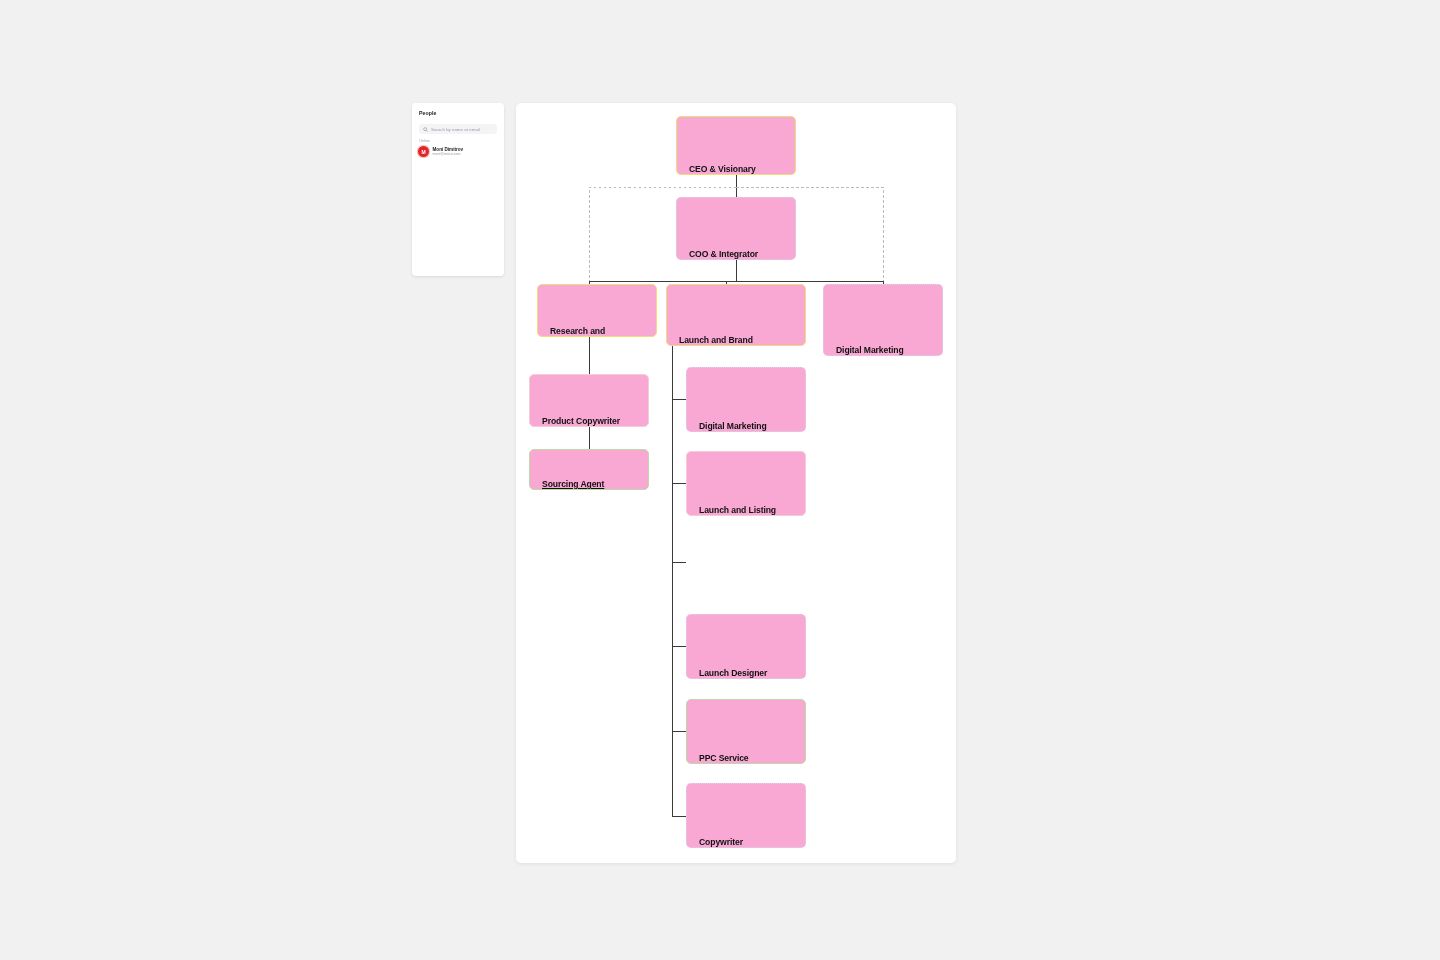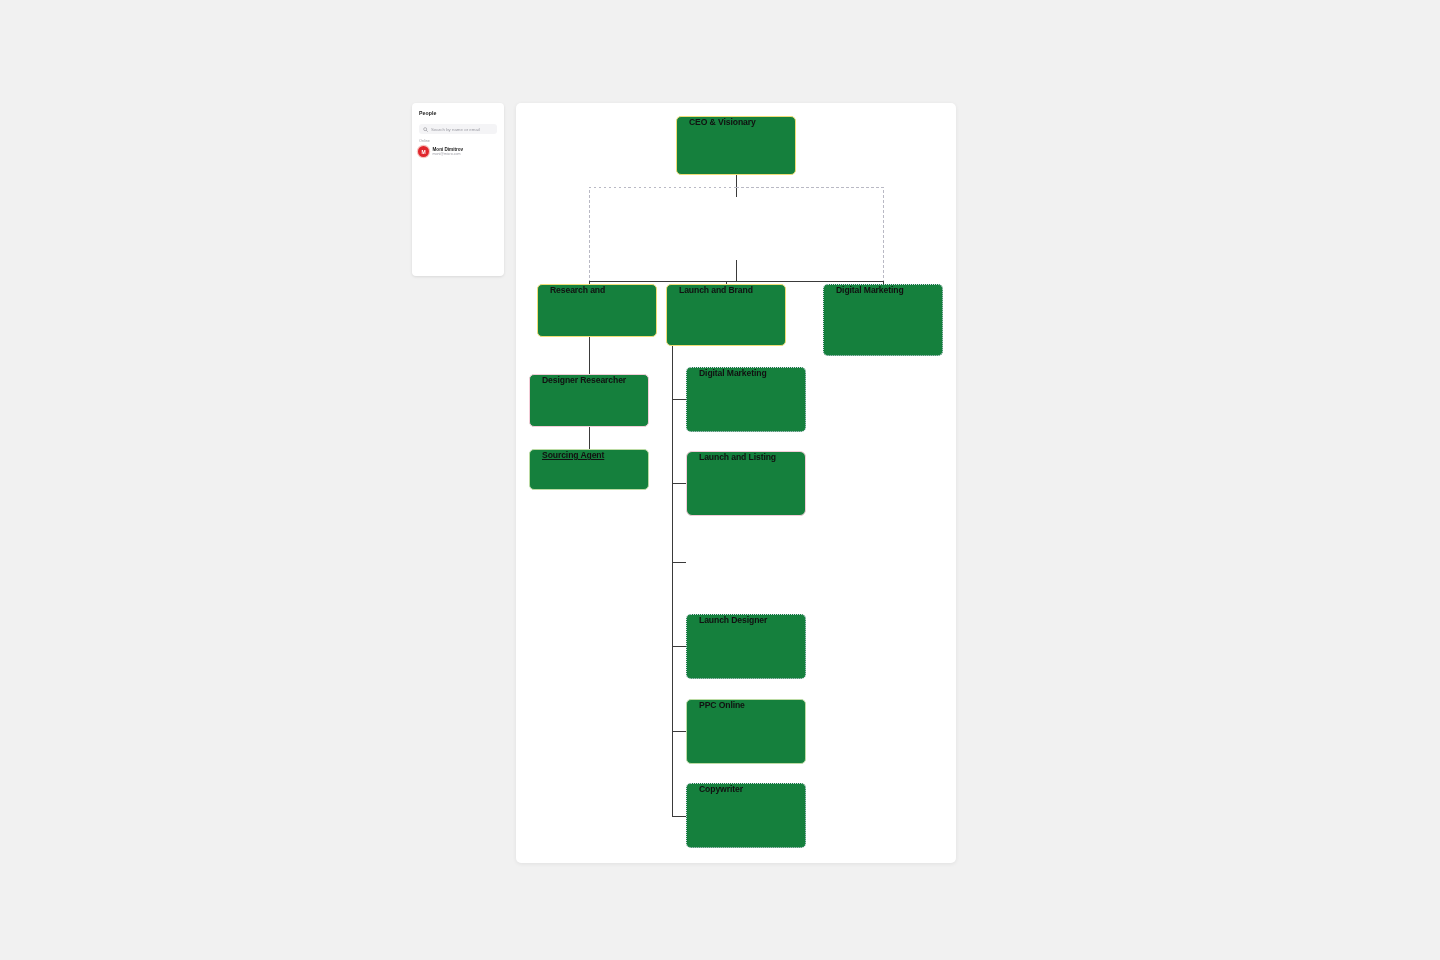--- a/index.html
+++ b/index.html
@@ -117,25 +117,25 @@
     position: absolute;
     left: 0;
     top: 0;
     width: 440px;
     height: 760px;
     pointer-events: none;
   }
 
   .node {
     position: absolute;
-    background: #15803d;
+    background: #f9a8d4;
     border-radius: 5px;
     box-sizing: border-box;
     display: flex;
-    align-items: flex-start;
+    align-items: flex-end;
     padding-left: 12px;
     font-size: 8.6px;
     font-weight: 700;
     color: #111111;
     letter-spacing: -0.1px;
   }
   .node.yellow { border: 1.1px solid #f0dd77; }
   .node.pink   { border: 1.1px solid #f2cdd8; }
   .node.green  { border: 1.1px solid #bcdba4; }
   .node.dotted { border: 1.1px dotted #d6d6ea; }
@@ -198,55 +198,58 @@
     <g stroke="#b9b9c4" stroke-width="1" fill="none" stroke-dasharray="2.5 2.5" shape-rendering="crispEdges">
       <path d="M220,84 L73,84 L73,178"></path>
       <path d="M220,84 L367,84 L367,178"></path>
     </g>
   </svg>
 
   <div class="node yellow" style="left:160px; top:13px; width:120px; height:59px;">
     <span>CEO &amp; Visionary</span>
   </div>
 
+  <div class="node dotted" style="left:160px; top:94px; width:120px; height:63px;">
+    <span>COO &amp; Integrator</span>
+  </div>
 
   <div class="node yellow" style="left:13px; top:181px; width:120px; height:53px;margin-left:8px;">
     <span>Research and</span>
   </div>
 
-  <div class="node yellow" style="left:150px; top:181px; width:120px; height:62px;">
+  <div class="node yellow" style="left:150px; top:181px; width:140px; height:62px;">
     <span>Launch and Brand</span>
   </div>
 
   <div class="node dotted" style="left:307px; top:181px; width:120px; height:72px;">
     <span>Digital Marketing</span>
   </div>
 
   <div class="node pink" style="left:13px; top:271px; width:120px; height:53px;">
-    <span>Designer Researcher</span>
+    <span>Product Copywriter</span>
   </div>
 
   <div class="node green" style="left:13px; top:346px; width:120px; height:41px;text-decoration:underline;">
     <span>Sourcing Agent</span>
   </div>
 
   <div class="node dotted" style="left:170px; top:264px; width:120px; height:65px;">
     <span>Digital Marketing</span>
   </div>
 
-  <div class="node pink" style="left:170px; top:348px; width:120px; height:65px;border-radius:6px;">
+  <div class="node pink" style="left:170px; top:348px; width:120px; height:65px;">
     <span>Launch and Listing</span>
   </div>
 
 
   <div class="node dotted" style="left:170px; top:511px; width:120px; height:65px;">
     <span>Launch Designer</span>
   </div>
 
   <div class="node green" style="left:170px; top:596px; width:120px; height:65px;">
-    <span>PPC Online</span>
+    <span>PPC Service</span>
   </div>
 
   <div class="node dotted" style="left:170px; top:680px; width:120px; height:65px;">
     <span>Copywriter</span>
   </div>
 
 </div>
 
 </body></html>

